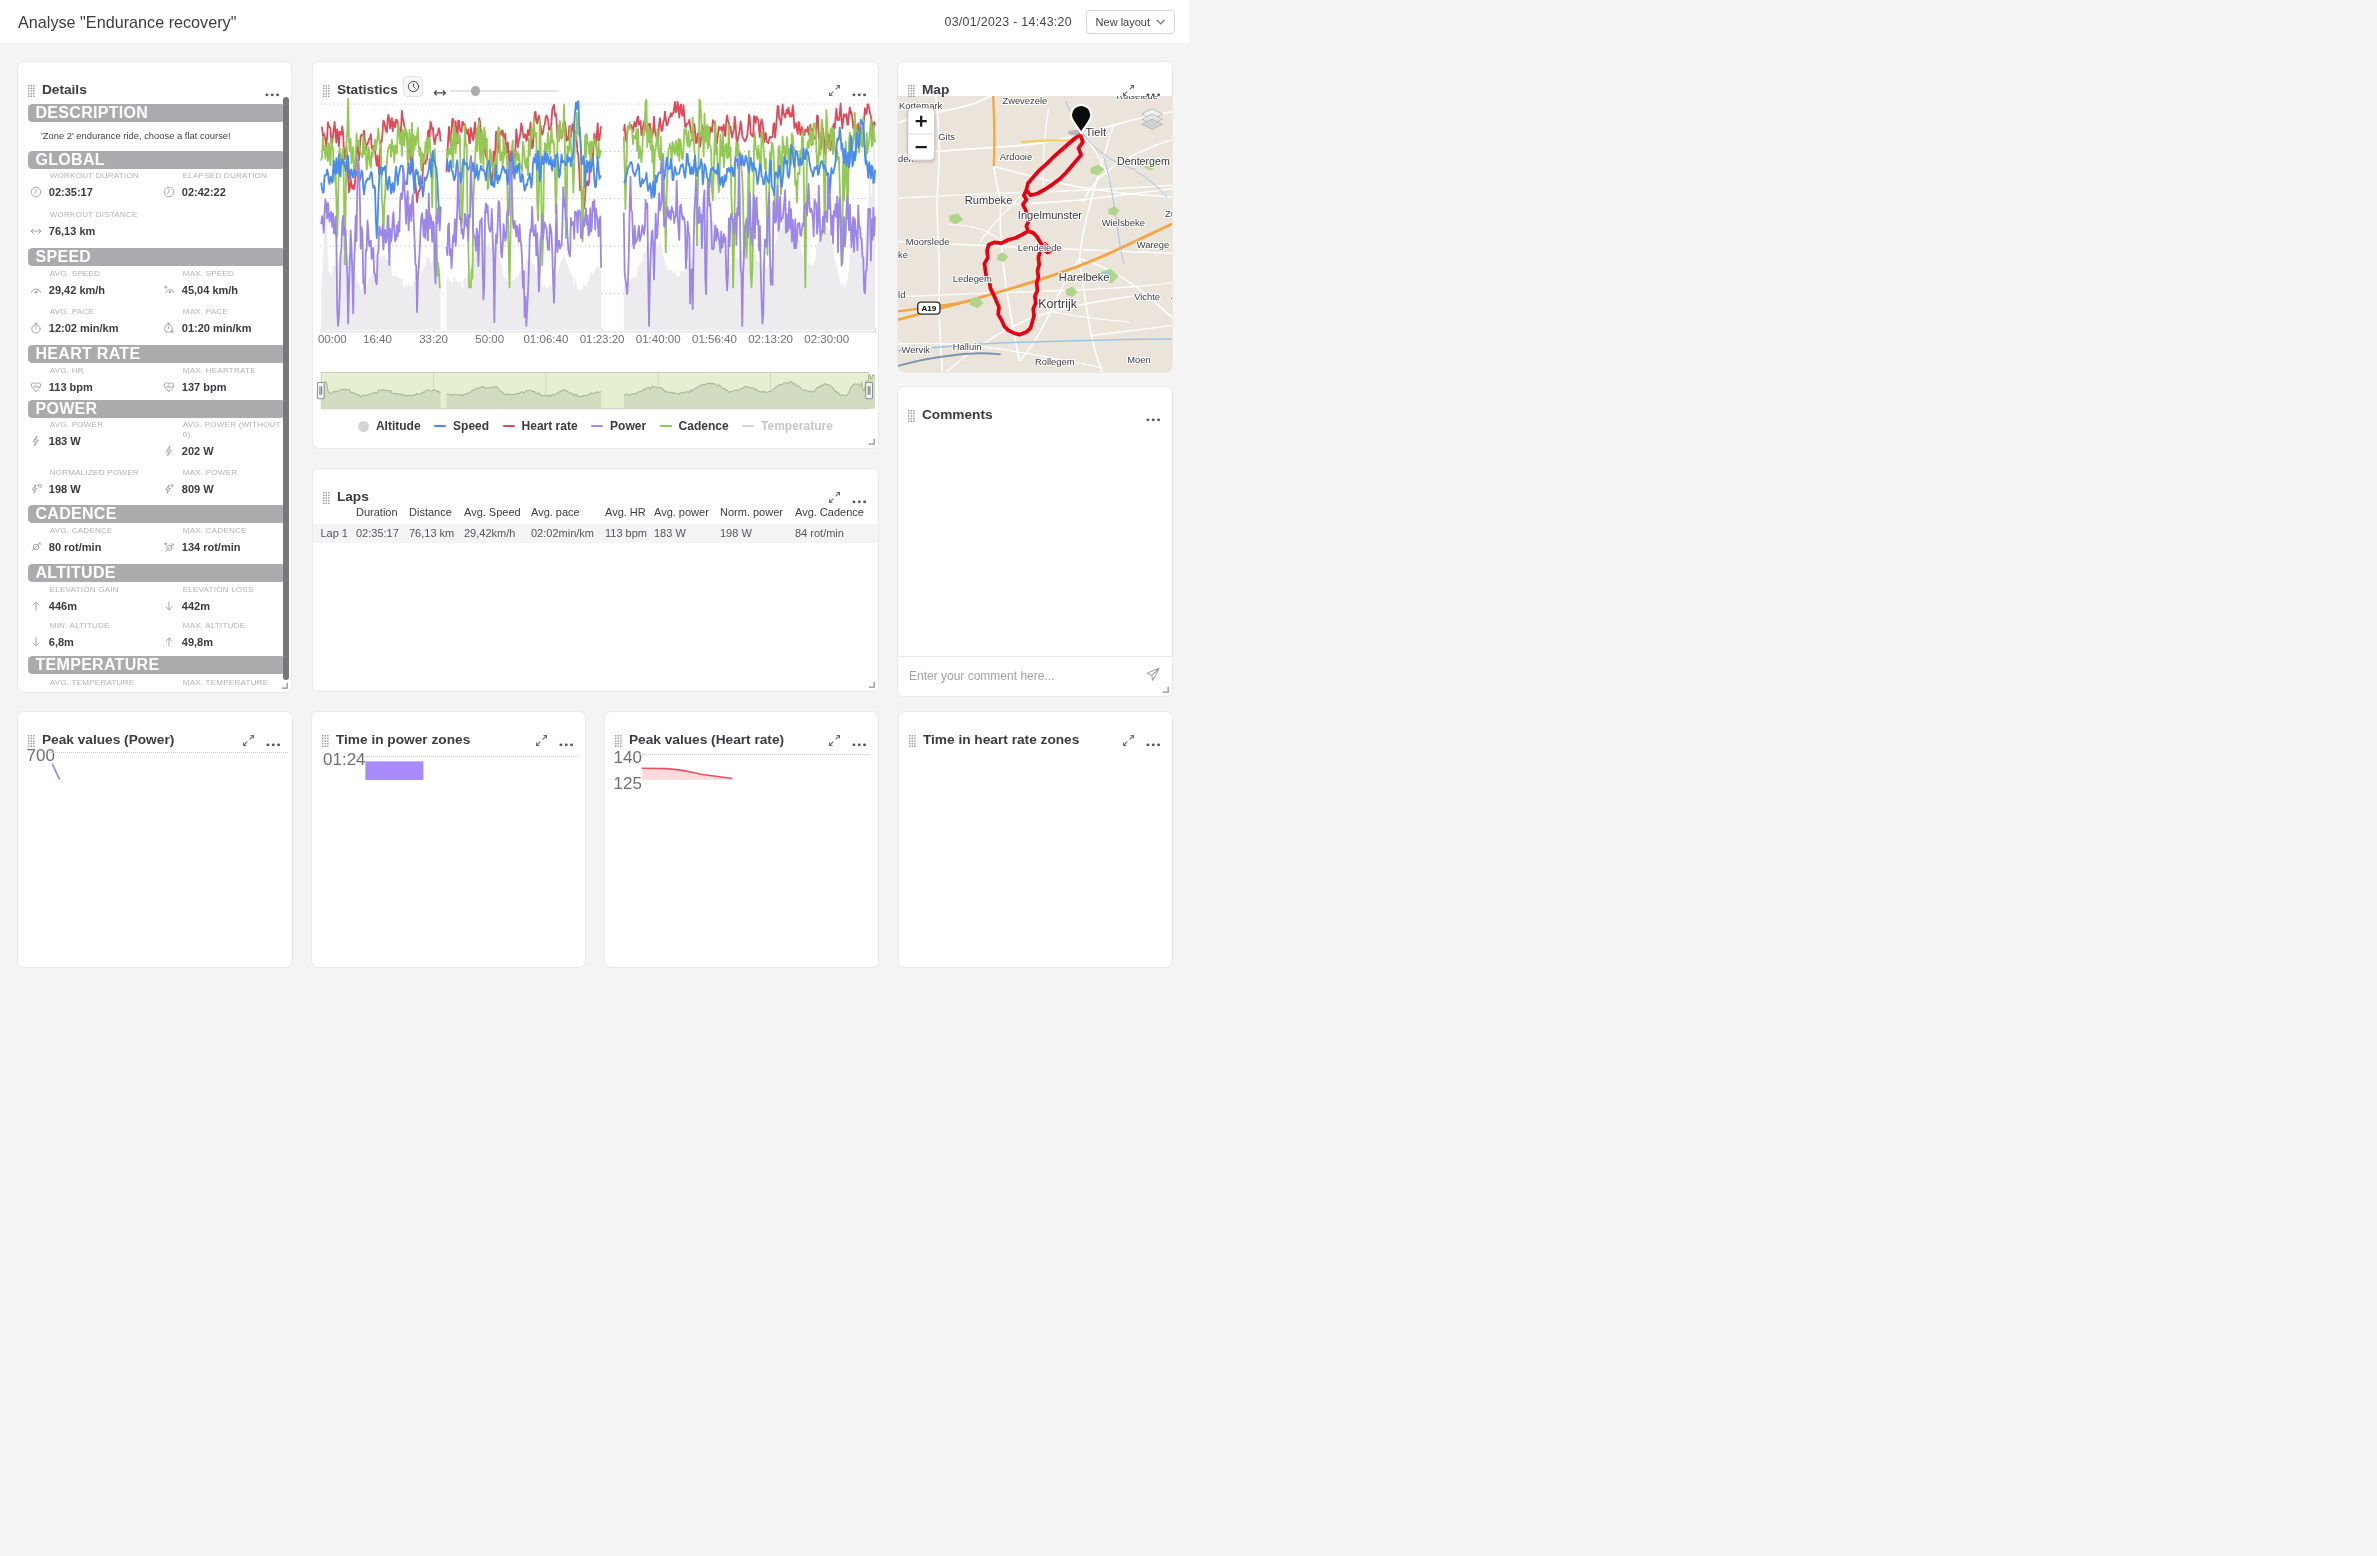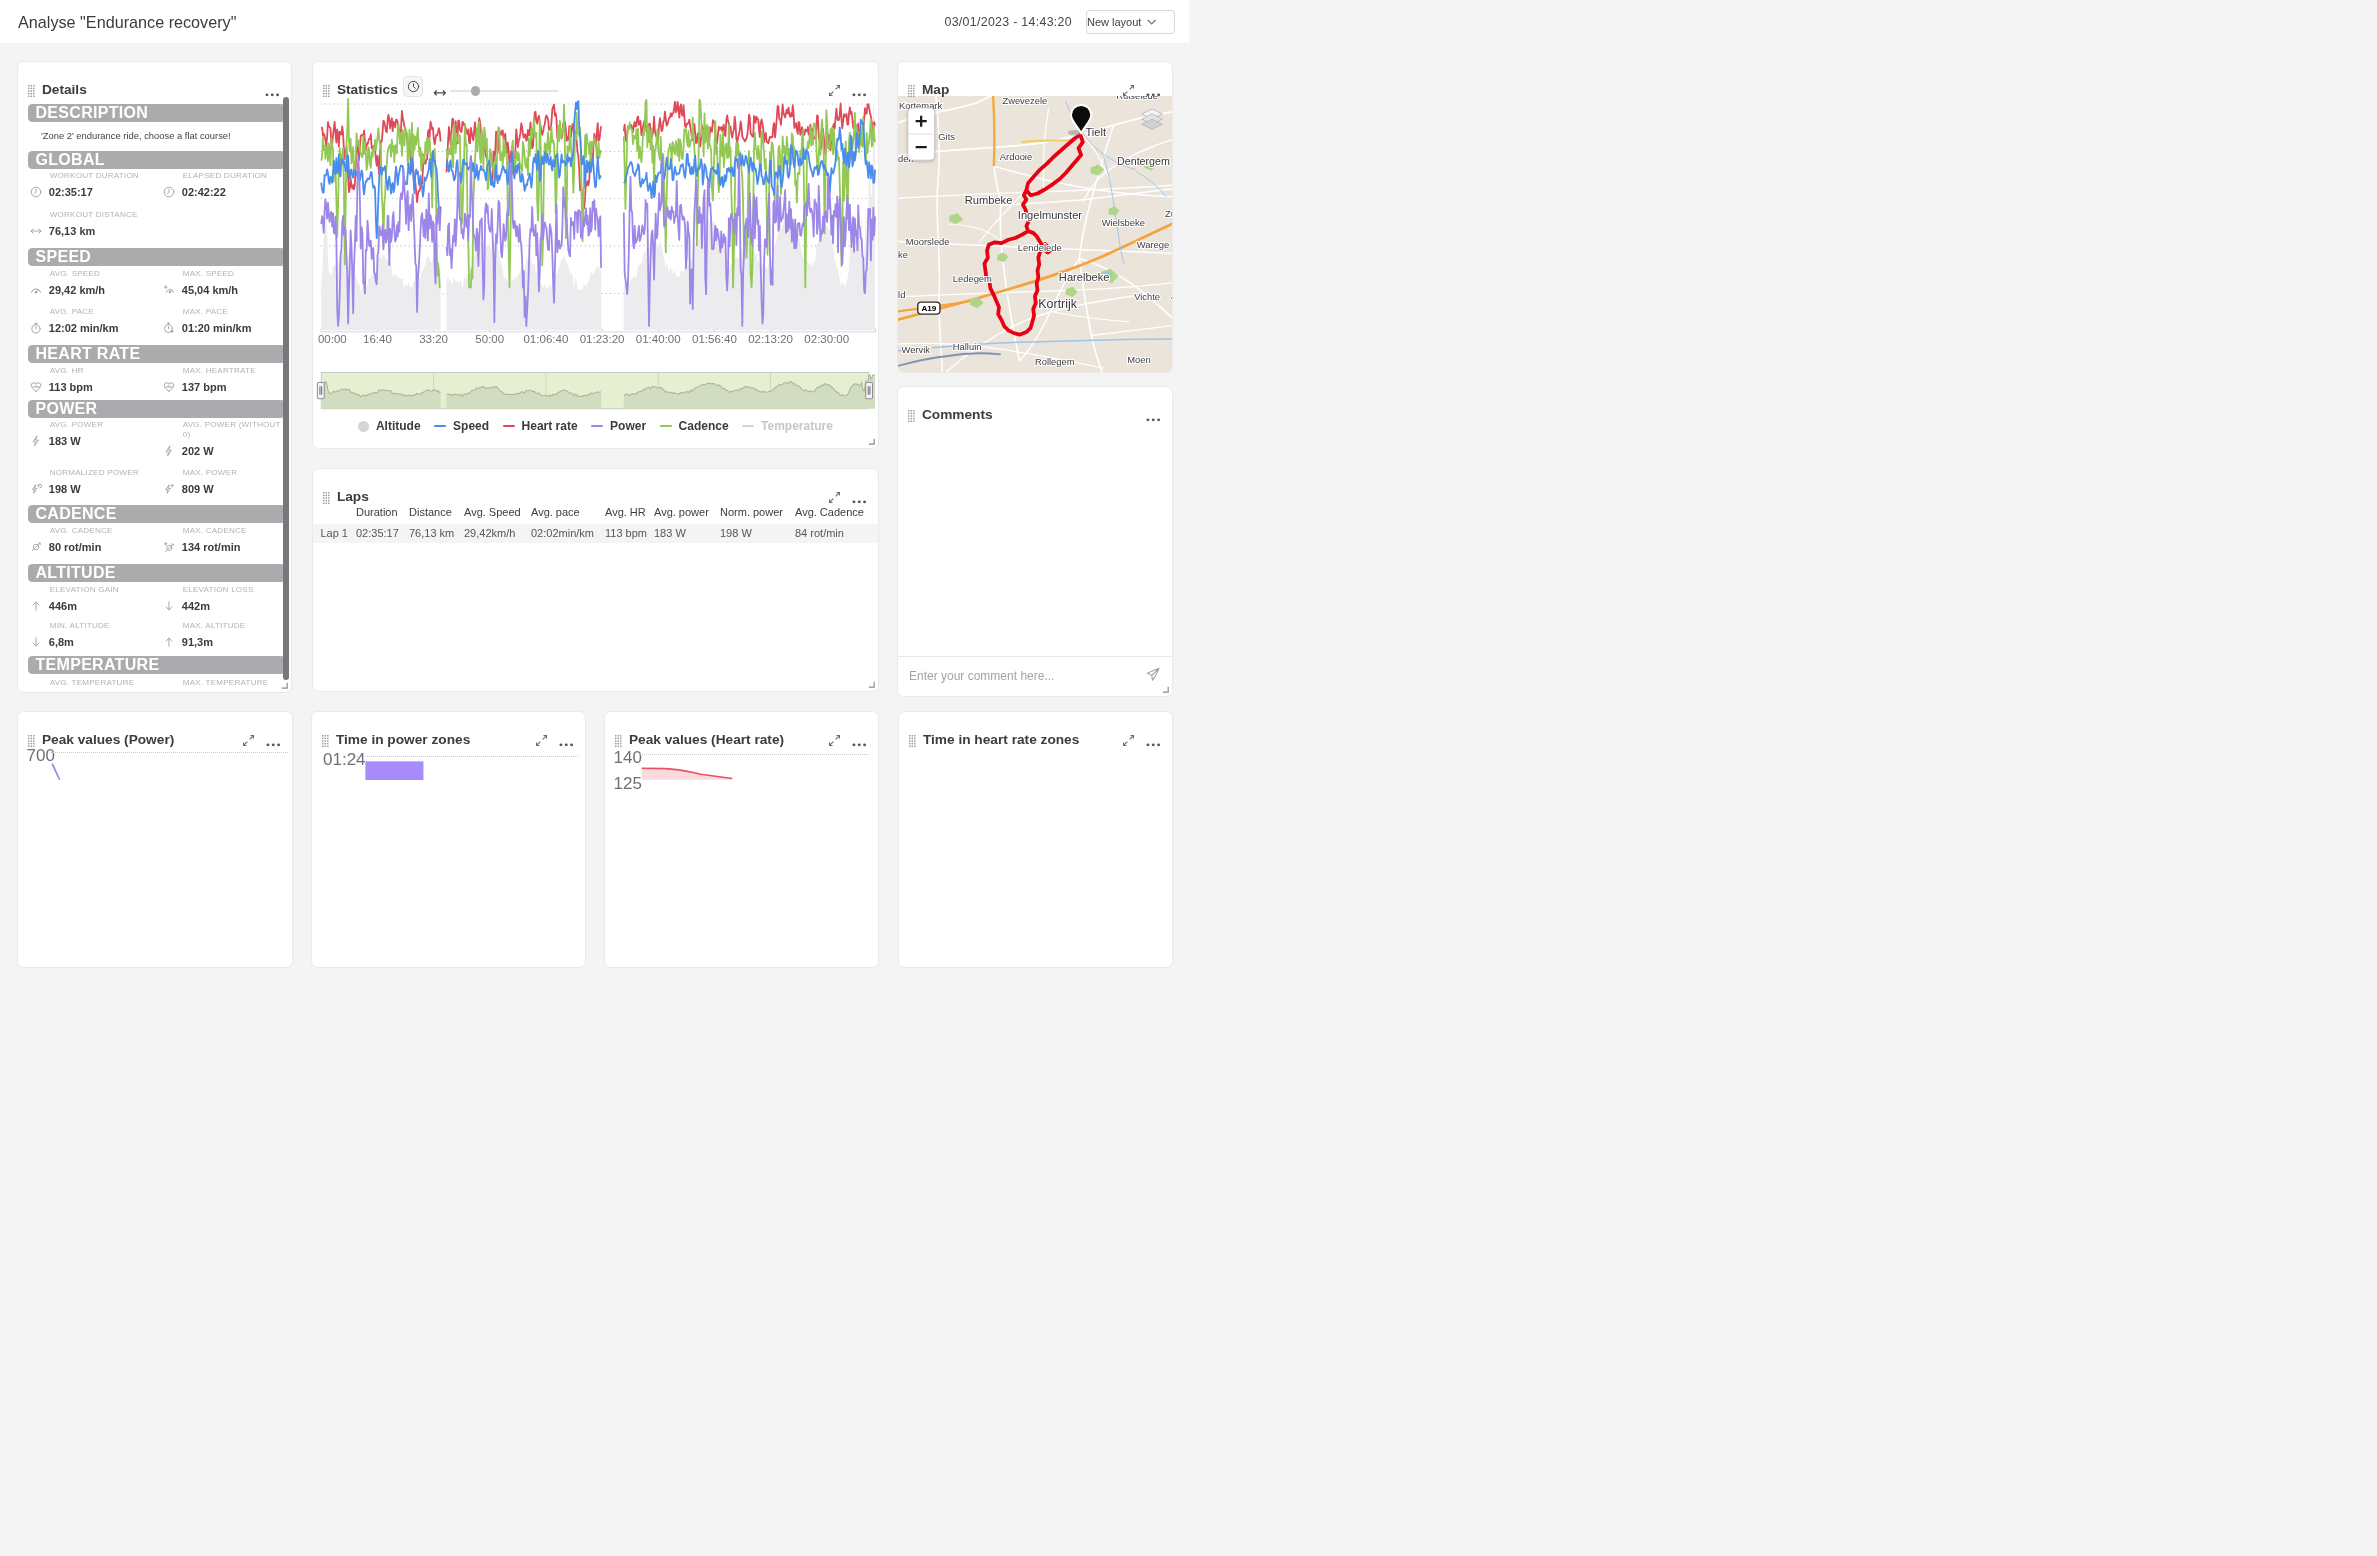--- a/index.html
+++ b/index.html
@@ -1,20 +1,20 @@
 <!DOCTYPE html>
 <html style="font-size:13.7px"><head><meta charset="utf-8"><title>Analyse</title>
 <style>
 *{margin:0;padding:0;box-sizing:border-box}
 .abs{position:absolute}
 html,body{width:1189px;height:778px;overflow:hidden;font-family:"Liberation Sans",sans-serif;background:#f4f4f5}
 .hdr{position:absolute;left:0;top:0;width:1189px;height:43px;background:#fff}
 .hdr h1{position:absolute;left:18px;top:13.7px;font-size:16.2px;line-height:17px;font-weight:400;color:#3b3b41}
 .hdate{position:absolute;right:117px;top:14.5px;font-size:12.4px;line-height:14.5px;letter-spacing:0.3px;color:#46464d}
-.newlayout{position:absolute;right:14px;top:9.8px;width:89px;height:24.4px;border:0.9px solid #d6d6da;border-radius:3.8px;background:#fff;font-size:11px;color:#3f3f46;display:flex;align-items:center;justify-content:flex-start;gap:6px}
+.newlayout{position:absolute;right:14px;top:9.8px;width:89px;height:24.4px;border:0.9px solid #d6d6da;border-radius:3.8px;background:#fff;font-size:11px;color:#3f3f46;display:flex;align-items:center;justify-content:center;gap:6px}
 .panel{position:absolute;background:#fff;border:0.9px solid #e9e9ec;border-radius:6.8px;overflow:hidden}
 .phead{position:relative;display:flex;align-items:flex-end;height:35px;padding:0 12px 0 10.3px}
 .drag{margin-right:6.8px}
 .ptitle{font-size:13.7px;font-weight:bold;color:#3b3b41}
 .sp{flex:1}
 .hicon{margin-left:11px;display:flex;align-items:center}
 .rsz{position:absolute;right:3.4px;bottom:3.4px}
 .sbar{position:absolute;left:9.8px;width:257px;height:17.5px;background:#ababae;border-radius:4.3px;color:#fff;font-size:16px;font-weight:bold;letter-spacing:0.3px;line-height:17.5px;padding-left:7.7px}
 .desctext{position:absolute;left:23px;top:68px;font-size:9.4px;line-height:11px;color:#3f3f46;white-space:nowrap}
 .cell{position:absolute;width:128px}
@@ -271,21 +271,21 @@
         </svg>
         <span>6,8m</span>
       </div>
     </div>
     <div class="cell" style="left:145px;top:559px">
       <div class="lbl">MAX. ALTITUDE</div>
       <div class="val">
         <svg class="ic" width="12" height="12" viewBox="0 0 14 14" style="stroke:#a6a6ad;stroke-width:1.15;fill:none;stroke-linecap:round;stroke-linejoin:round">
           <path d="M7 12V2.4 M3.6 5.8 L7 2.4l3.4 3.4"></path>
         </svg>
-        <span>91,3m</span>
+        <span>49,8m</span>
       </div>
     </div>
     <div class="sbar" style="top:594px">TEMPERATURE</div>
     <div class="cell" style="left:12px;top:616px">
       <div class="lbl">AVG. TEMPERATURE</div>
       <div class="val">
         <svg class="ic" width="12" height="12" viewBox="0 0 14 14" style="stroke:#a6a6ad;stroke-width:1.15;fill:none;stroke-linecap:round;stroke-linejoin:round">
           <circle cx="7" cy="7" r="5.6"></circle>
           <path d="M7 3.9V7.2L5.2 9"></path>
         </svg>

